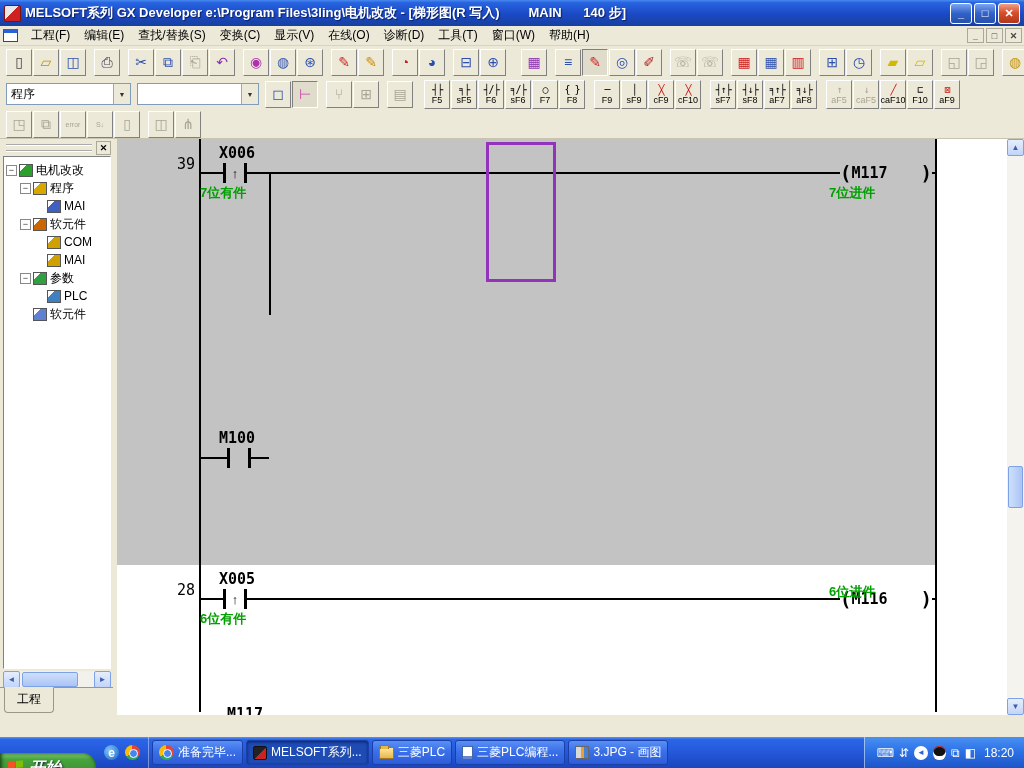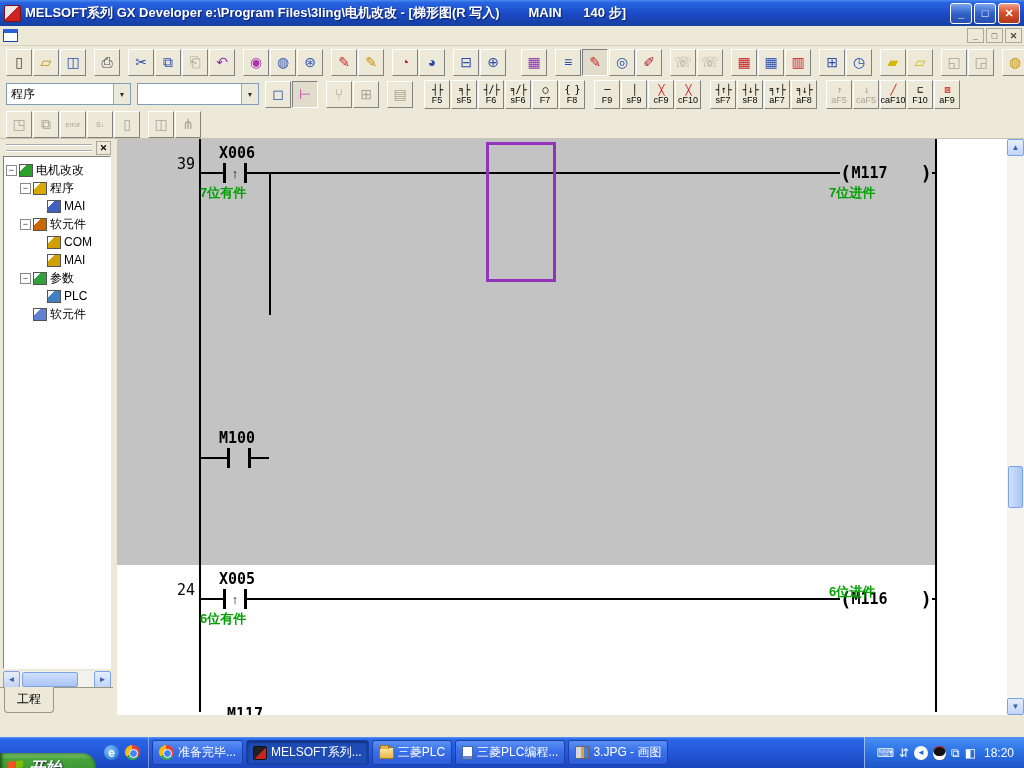--- a/index.html
+++ b/index.html
@@ -189,20 +189,23 @@
     <div id="title-text">MELSOFT系列 GX Developer e:\Program Files\3ling\电机改改 - [梯形图(R 写入)        MAIN      140 步]</div>
     <div class="winbtns">
       <div class="winbtn">_</div>
       <div class="winbtn">□</div>
       <div class="winbtn close">✕</div>
     </div>
   </div>
 
   <div id="menubar">
     <div class="child-icon"></div>
+    <span>
+      
+    <span class="menu-item">工程(F)</span><span class="menu-item">编辑(E)</span><span class="menu-item">查找/替换(S)</span><span class="menu-item">变换(C)</span><span class="menu-item">显示(V)</span><span class="menu-item">在线(O)</span><span class="menu-item">诊断(D)</span><span class="menu-item">工具(T)</span><span class="menu-item">窗口(W)</span><span class="menu-item">帮助(H)</span></span>
     <span class="spacer"></span>
     <div class="childbtn">_</div>
     <div class="childbtn">□</div>
     <div class="childbtn">✕</div>
   </div>
 
   <div id="tb1" class="toolbar">
 
       <div class="tbtn">
         <span class="g" style="color: rgb(68, 68, 68);">▯</span>
@@ -691,21 +694,21 @@
         <span class="cname">M117</span>
         <span class="paren r">)</span>
       </div>
       <span class="comment" style="left:712px;top:45px">7位进件</span>
       <div id="cursor-rect"></div>
 
       <span class="dev" style="left:102px;top:290px">M100</span>
       <div class="hline" style="left:82px;top:318px;width:70px"></div>
       <div class="contact on-grey" style="left:110px;top:309px"></div>
 
-      <span class="stepno" style="top:442px">24</span>
+      <span class="stepno" style="top:442px">28</span>
       <div class="hline" style="left:82px;top:459px;width:736px"></div>
       <span class="dev" style="left:102px;top:431px">X005</span>
       <div class="contact on-white" style="left:106px;top:450px">
         <span>↑</span>
       </div>
       <span class="comment" style="left:83px;top:471px">6位有件</span>
       <div class="coil on-white" style="left:723px;top:448px">
         <span class="paren">(</span>
         <span class="cname">M116</span>
         <span class="paren r">)</span>

